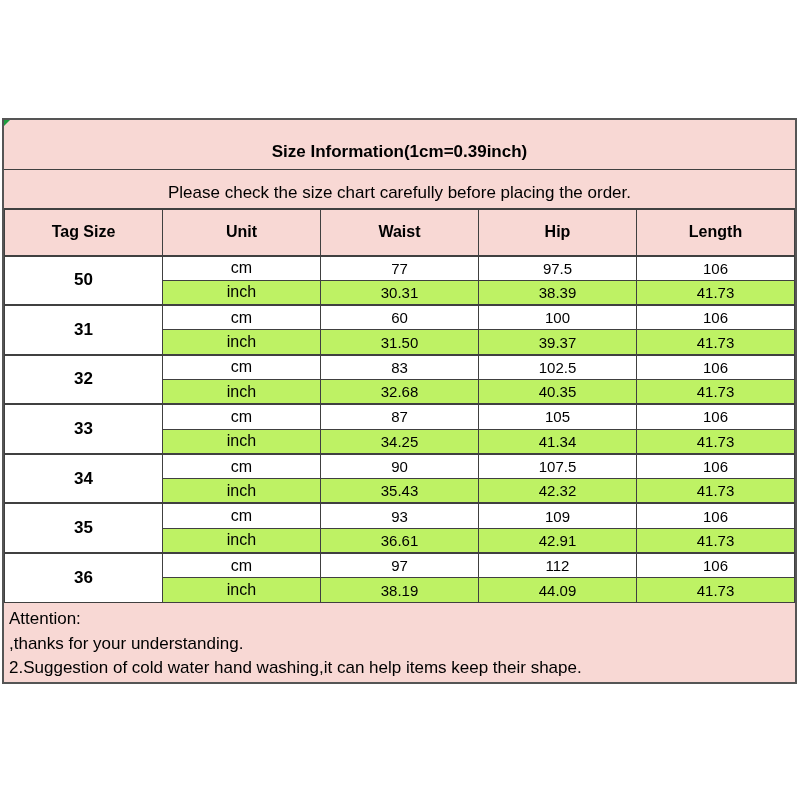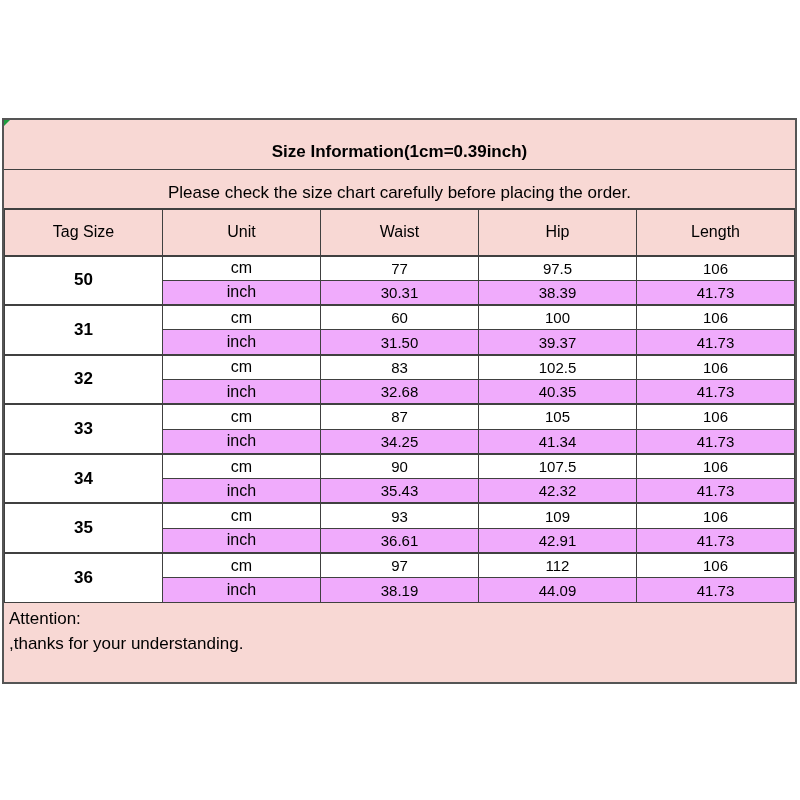--- a/index.html
+++ b/index.html
@@ -61,26 +61,26 @@
   table.size-grid td {
     border: 1px solid #404040;
     text-align: center;
     vertical-align: middle;
     padding: 0;
     overflow: hidden;
   }
   table.size-grid th {
     height: 46px;
     font-size: 16px;
-    font-weight: normal;
+    font-weight: bold;
     background: #f8d8d4;
     border-bottom-width: 2px;
   }
   table.size-grid td { height: 24.8px; font-size: 15px; background: #ffffff; }
-  table.size-grid tr.row-pink td { background: #f0abfc; }
+  table.size-grid tr.row-pink td { background: #bef264; }
   table.size-grid td.tag-cell {
     background: #ffffff;
     font-weight: bold;
     font-size: 17px;
   }
   table.size-grid td.unit-cell { font-size: 16px; }
   table.size-grid tr.group-start td { border-top-width: 2px; }
   .attention {
     flex: 1;
     background: #f8d8d4;
@@ -201,14 +201,15 @@
           <td>38.19</td>
           <td>44.09</td>
           <td>41.73</td>
         </tr>
       </tbody>
   </table>
 
   <div class="attention" id="attention-block">
       <div>Attention:</div>
       <div>,thanks for your understanding.</div>
+      <div>2.Suggestion of cold water hand washing,it can help items keep their shape.</div>
     </div>
 </div>
 
 </body></html>

